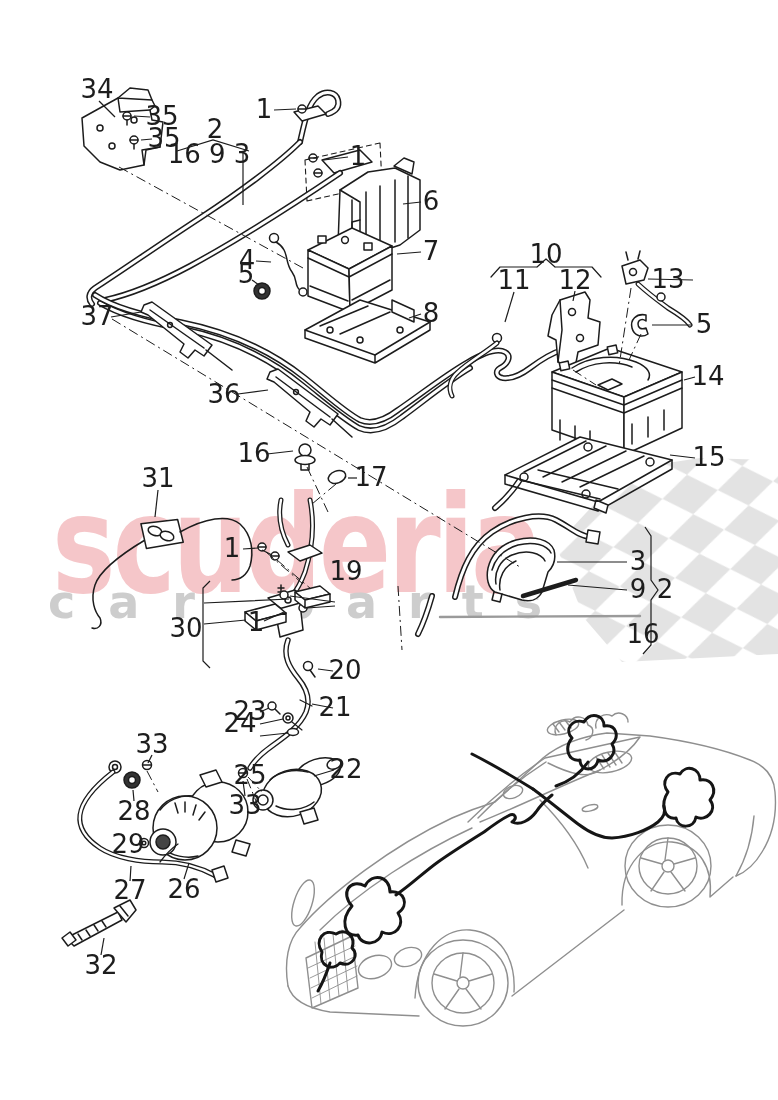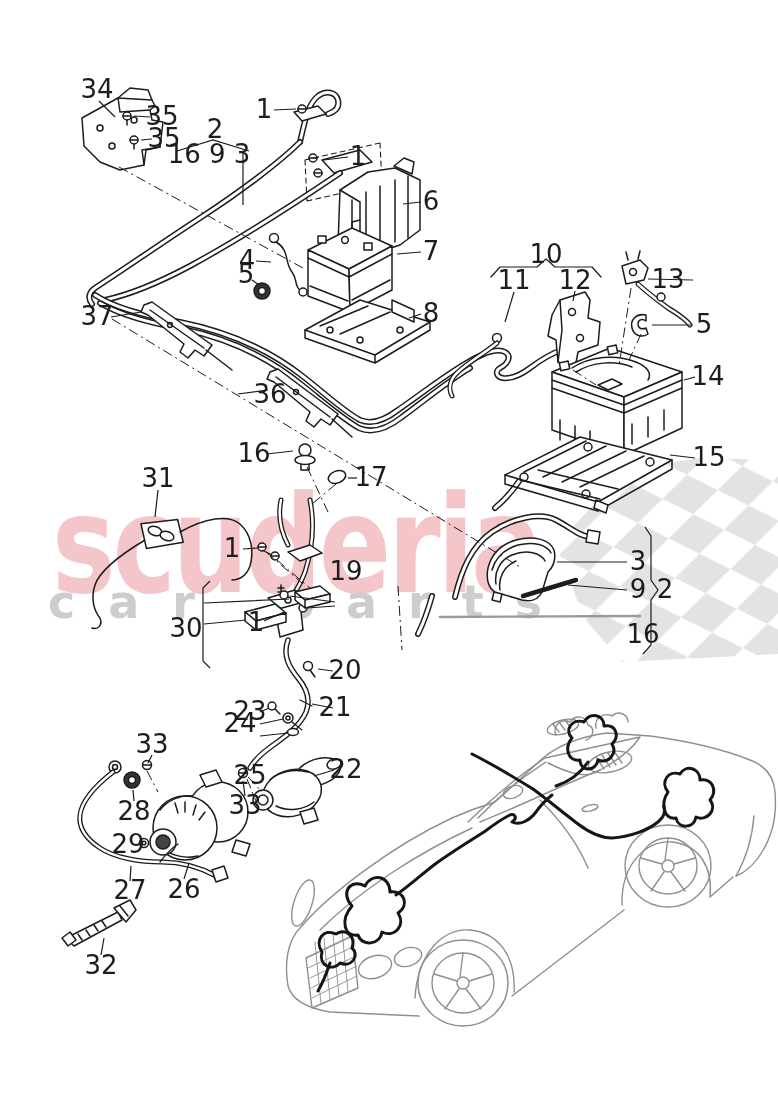--- a/index.html
+++ b/index.html
@@ -435,21 +435,21 @@
       <span class="callout" style="left: 247px; top: 261px;">4</span>
       <span class="callout" style="left: 246px; top: 275px;">5</span>
       <span class="callout" style="left: 546px; top: 255px;">10</span>
       <span class="callout" style="left: 514px; top: 281px;">11</span>
       <span class="callout" style="left: 575px; top: 281px;">12</span>
       <span class="callout" style="left: 668px; top: 280px;">13</span>
       <span class="callout" style="left: 704px; top: 325px;">5</span>
       <span class="callout" style="left: 708px; top: 377px;">14</span>
       <span class="callout" style="left: 709px; top: 458px;">15</span>
       <span class="callout" style="left: 97px; top: 317px;">37</span>
-      <span class="callout" style="left: 224px; top: 395px; margin-left: 46px;">36</span>
+      <span class="callout" style="left: 224px; top: 395px;">36</span>
       <span class="callout" style="left: 254px; top: 454px;">16</span>
       <span class="callout" style="left: 371px; top: 478px;">17</span>
       <span class="callout" style="left: 158px; top: 479px;">31</span>
       <span class="callout" style="left: 232px; top: 549px;">1</span>
       <span class="callout" style="left: 346px; top: 572px;">19</span>
       <span class="callout" style="left: 186px; top: 629px;">30</span>
       <span class="callout" style="left: 256px; top: 623px;">1</span>
       <span class="callout" style="left: 345px; top: 671px;">20</span>
       <span class="callout" style="left: 335px; top: 708px;">21</span>
       <span class="callout" style="left: 250px; top: 712px;">23</span>

